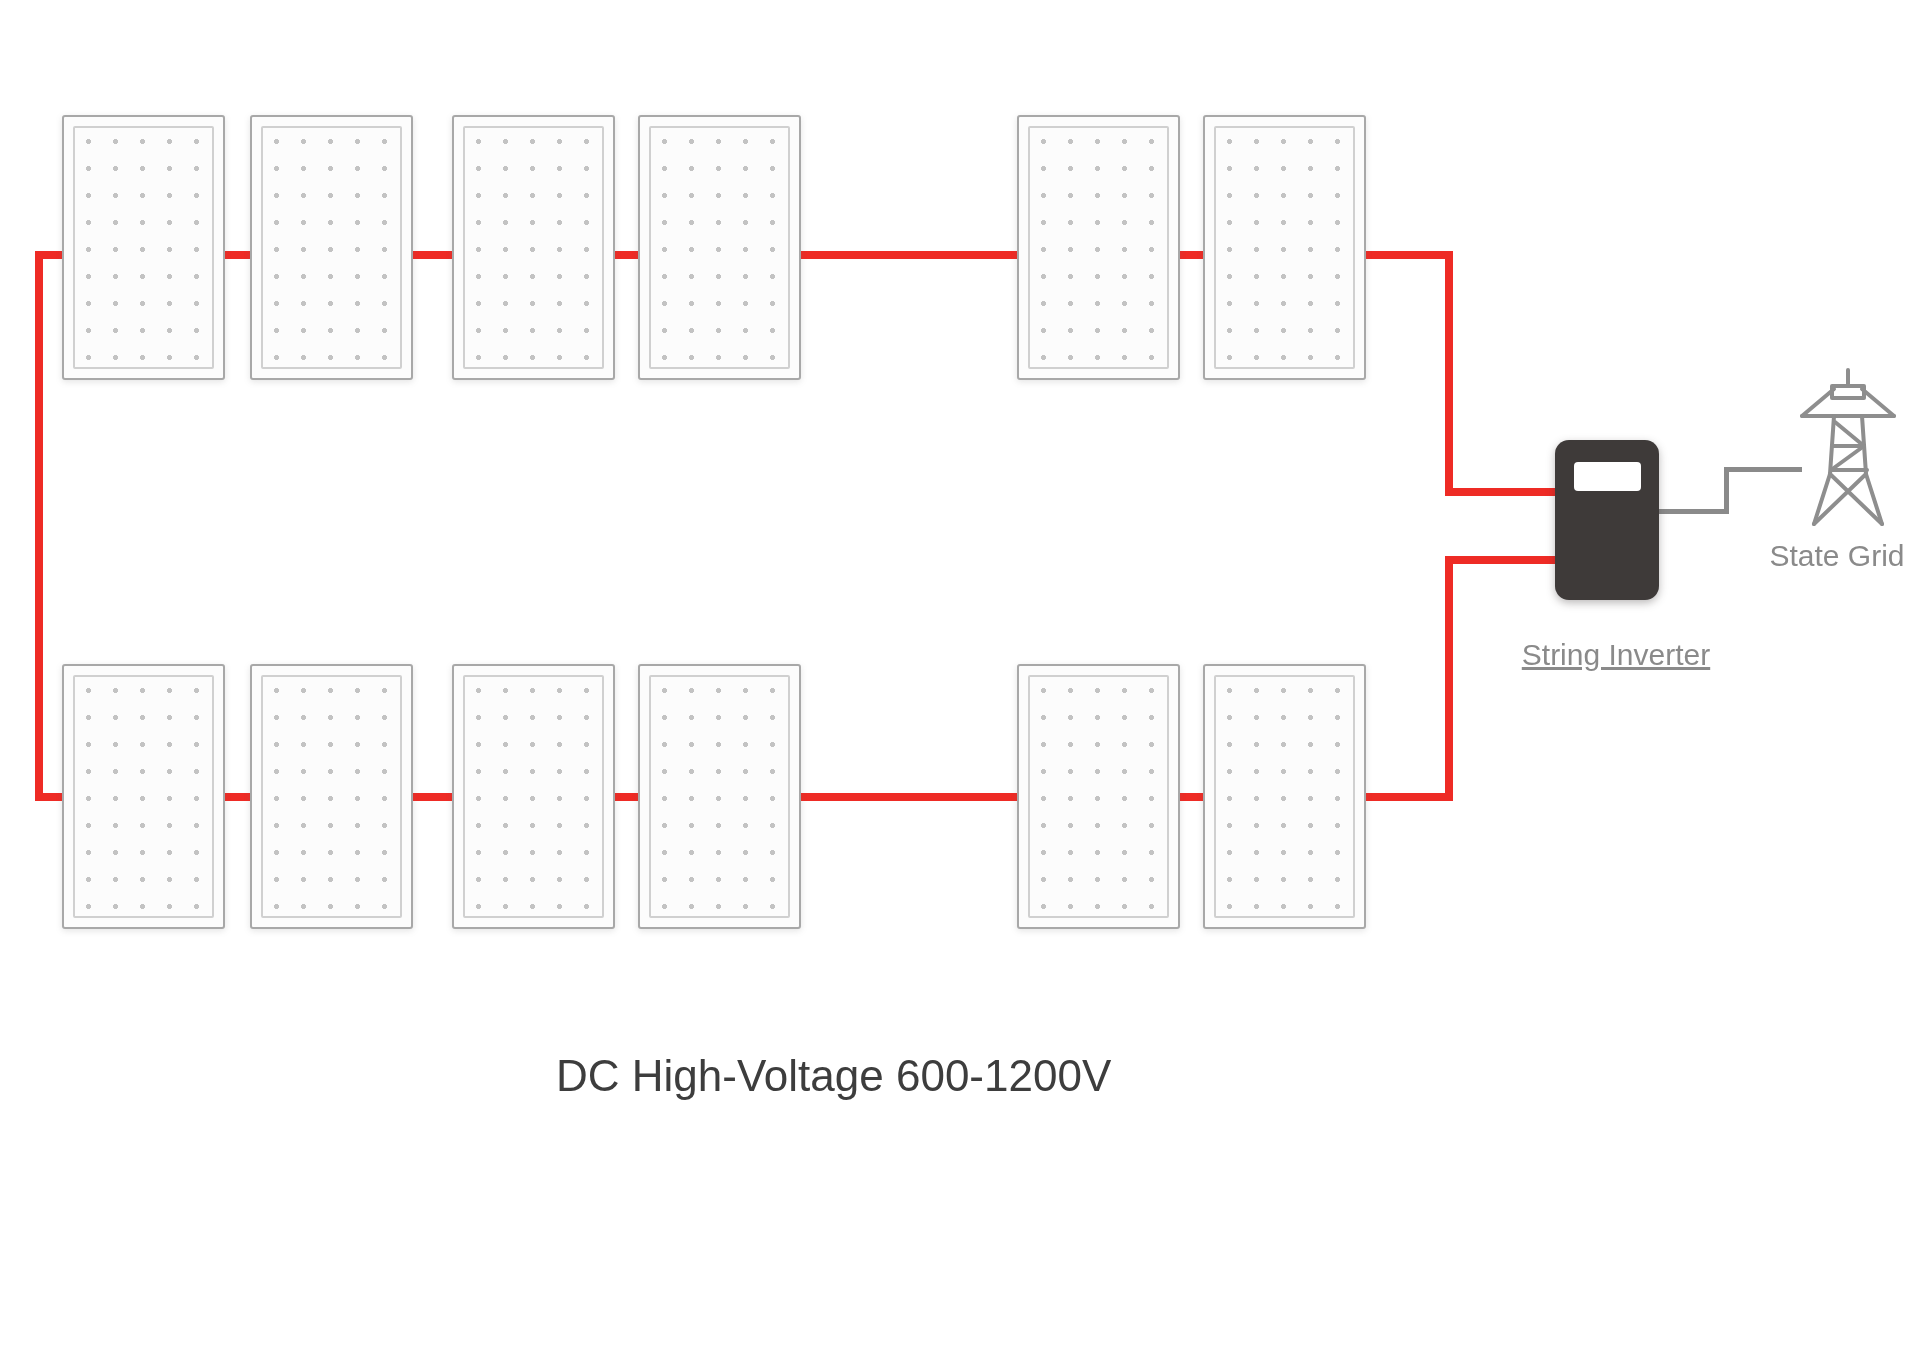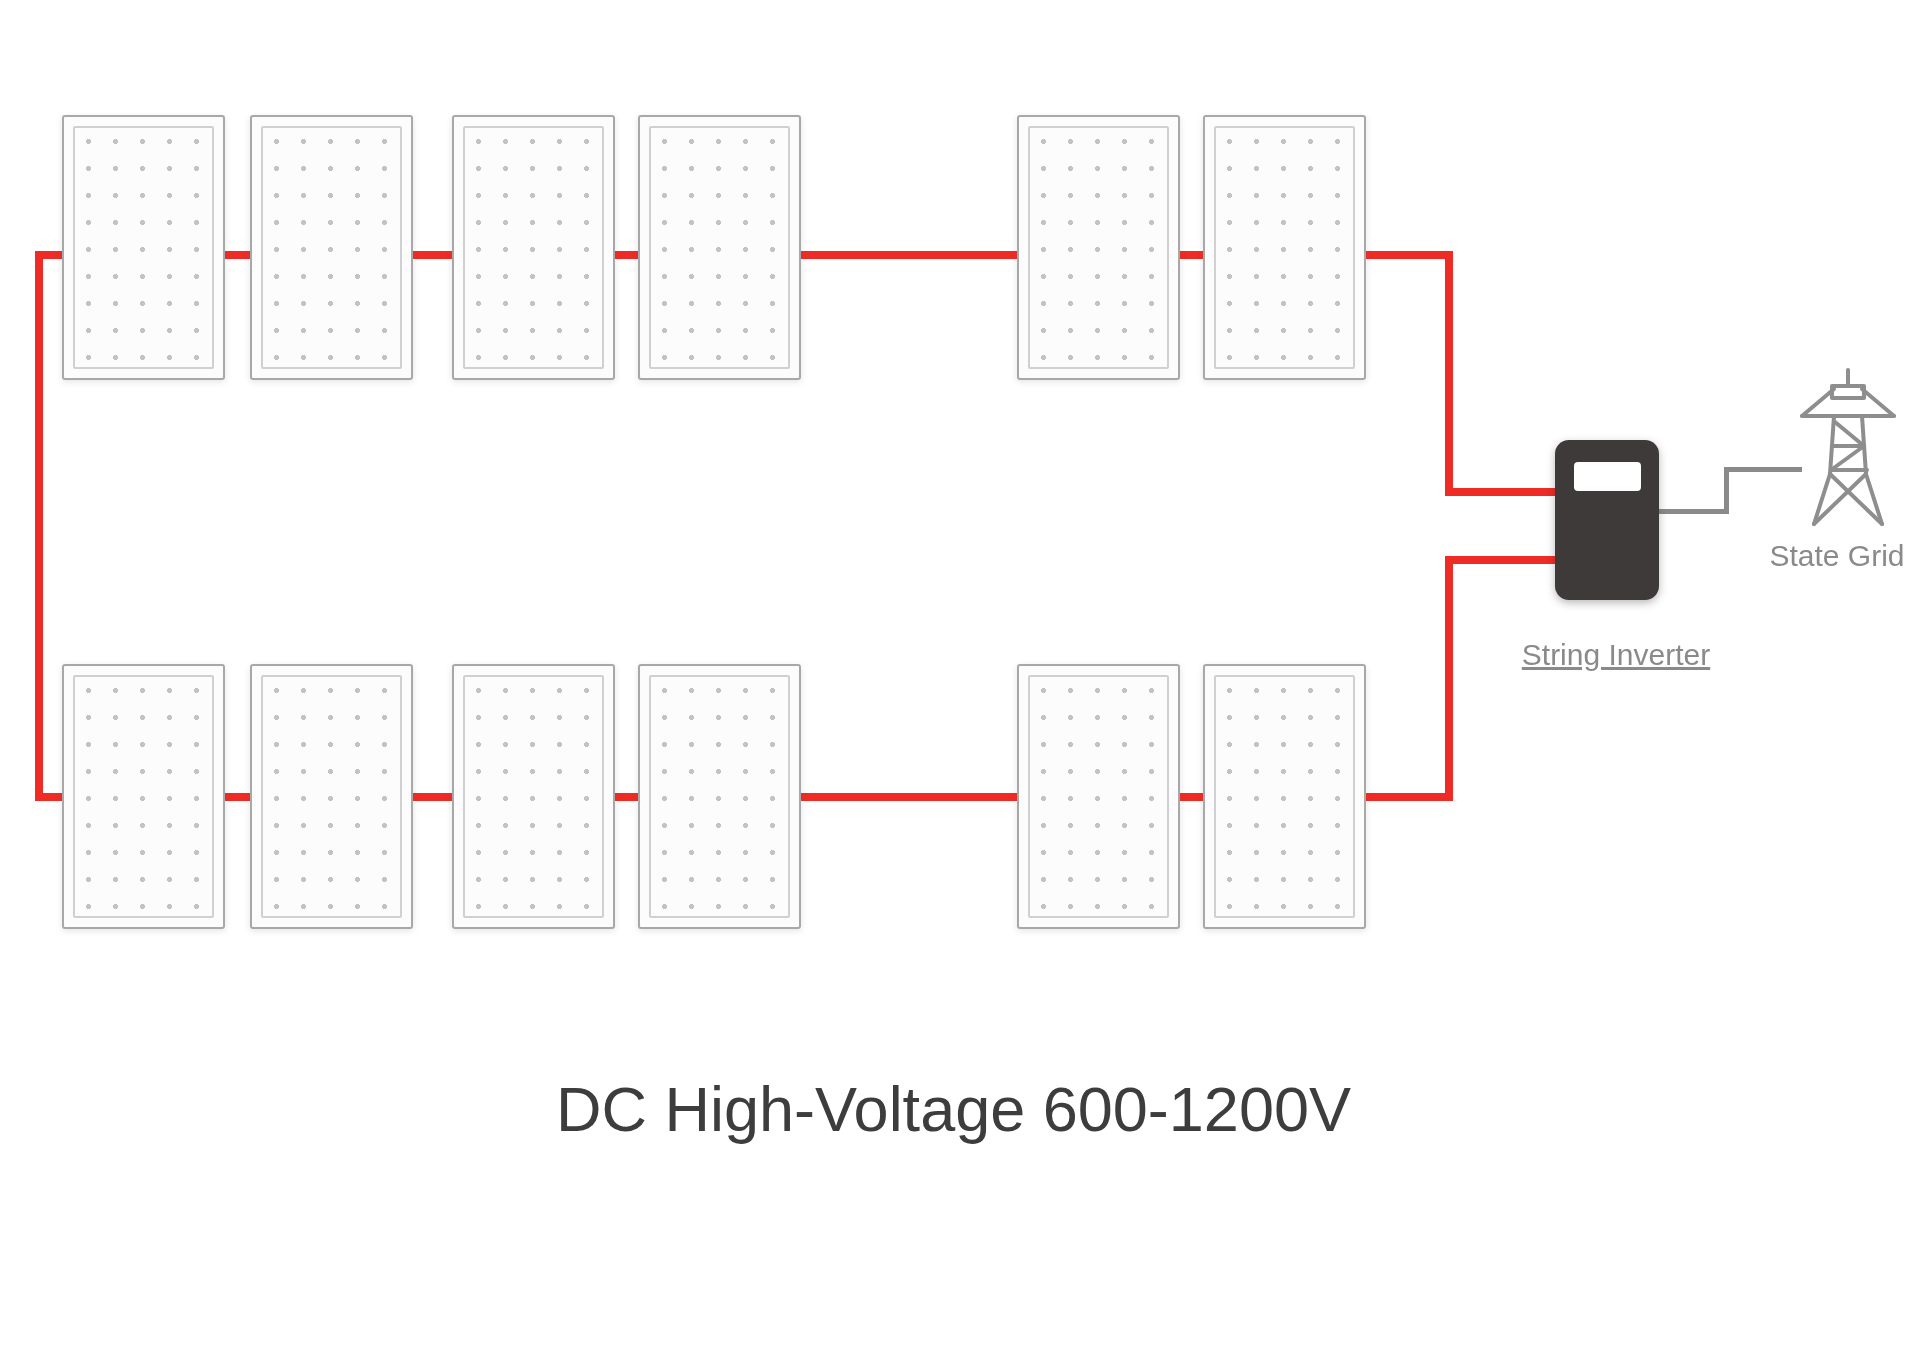--- a/index.html
+++ b/index.html
@@ -92,22 +92,22 @@
     color: var(--label-color, #8a8a8a);
     text-align: center;
     white-space: nowrap;
   }
   .label-string-inverter { left: 1506px; top: 637px; width: 220px; text-decoration: underline; }
   .label-state-grid     { left: 1752px; top: 538px; width: 170px; }
   .diagram-title {
     position: absolute;
     z-index: 4;
     left: 556px;
-    top: 1075px;
-    font-size: 63px;
+    top: 1052px;
+    font-size: 44px;
     line-height: 1.1;
     color: var(--title-color, #3d3d3d);
     white-space: nowrap;
   }
 </style>
 </head>
 <body>
 
 <div class="canvas">
 

